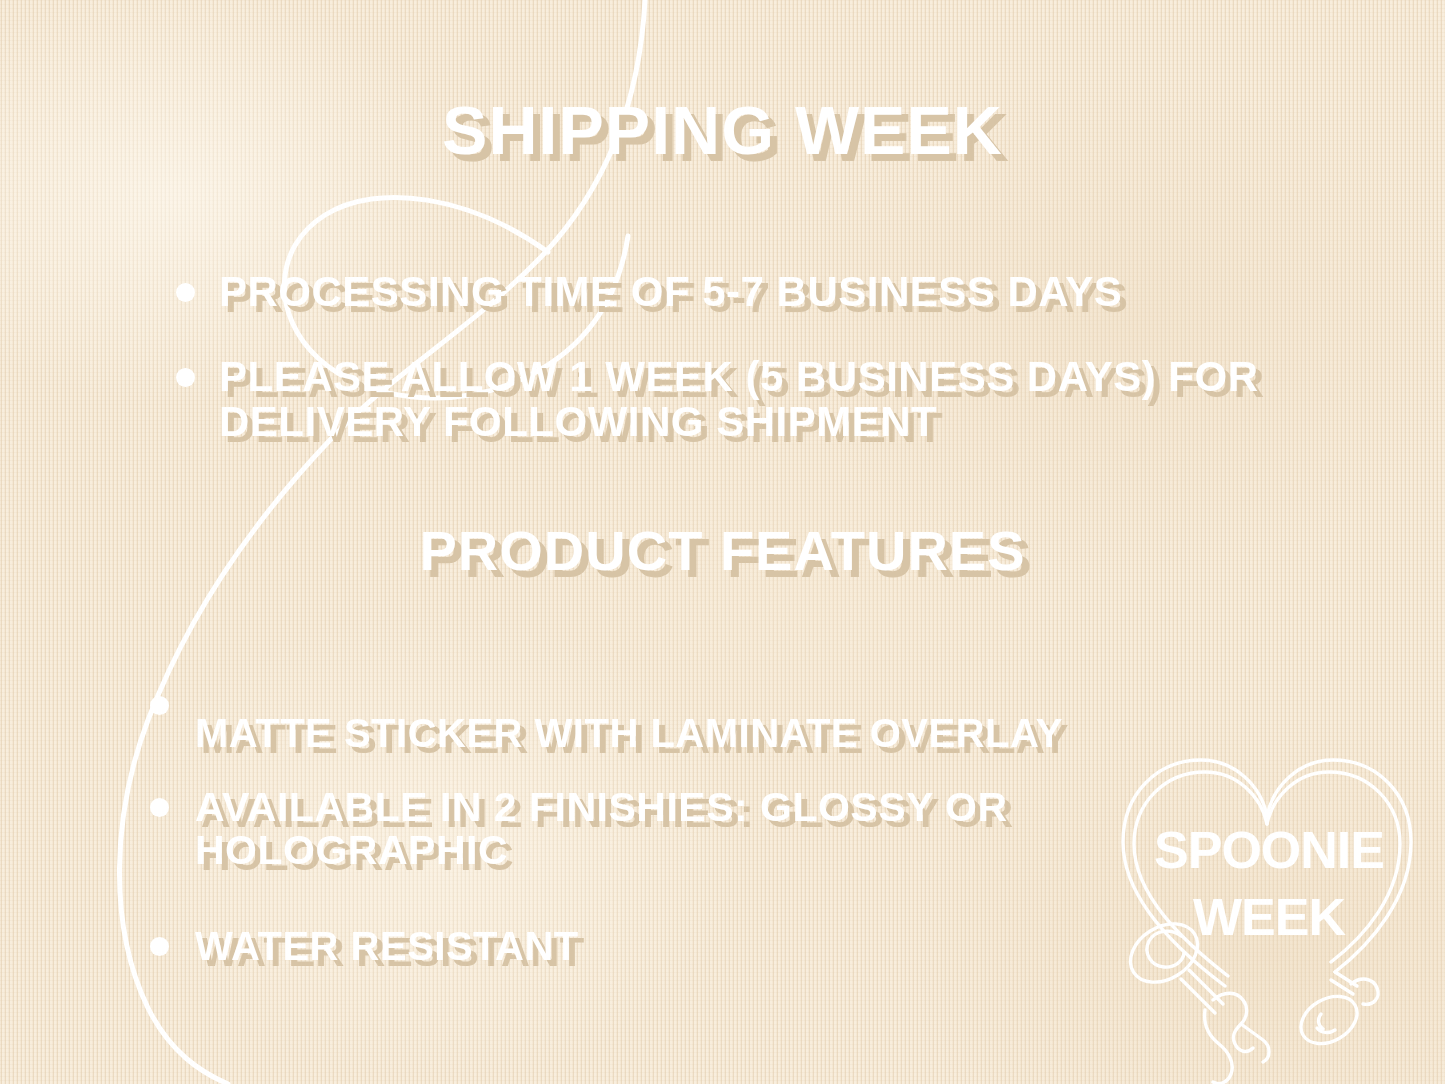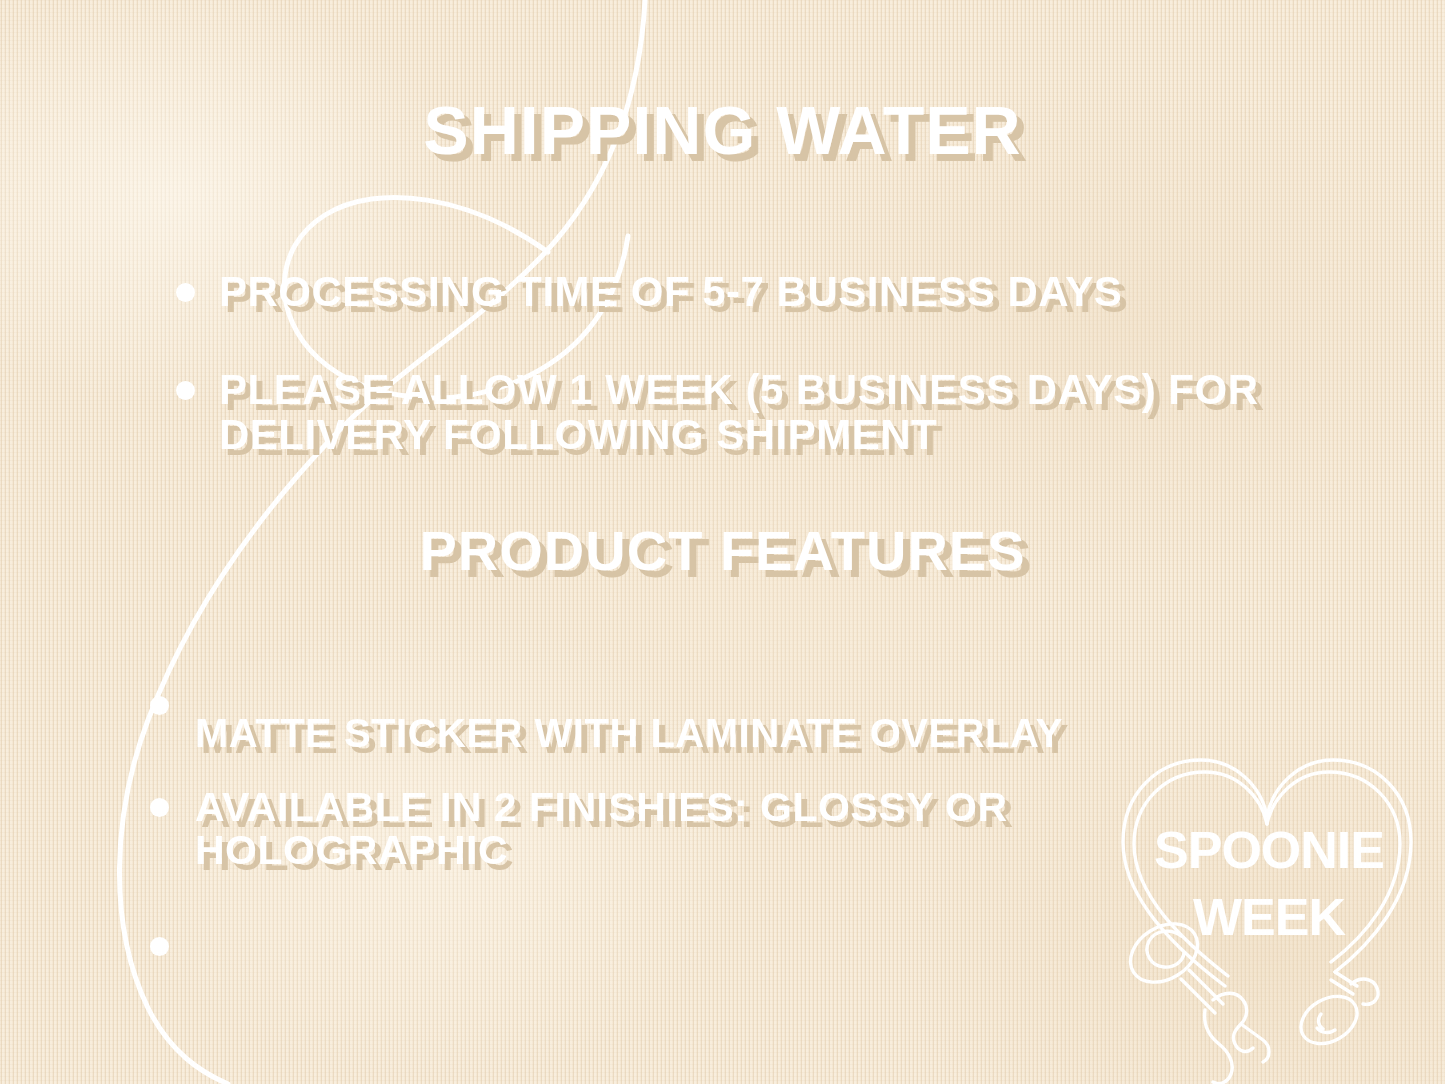--- a/index.html
+++ b/index.html
@@ -102,21 +102,21 @@
     letter-spacing:0.5px;
     line-height:1.06;
     text-shadow:6px 6px 0 #d7c4a6;
   }
 
   
   #bullet-processing { left:176px; top:270px; width:1180px; }
   #bullet-processing .bullet-dot { margin-top:13px; margin-right:24px; }
   #bullet-processing .bullet-text { font-size:42px; }
 
-  #bullet-delivery { left:176px; top:355px; width:1230px;margin-top:13px; }
+  #bullet-delivery { left:176px; top:355px; width:1230px; }
   #bullet-delivery .bullet-dot { margin-top:13px; margin-right:24px; }
   #bullet-delivery .bullet-text { font-size:42px; }
 
   
   #bullet-matte { left:150px; top:684px; width:1160px; }
   #bullet-matte .bullet-dot { margin-top:12px; margin-right:26px; }
   #bullet-matte .bullet-text { font-size:40px;margin-top:28px; }
 
   #bullet-finishes { left:150px; top:786px; width:1020px; }
   #bullet-finishes .bullet-dot { margin-top:12px; margin-right:26px; }
@@ -169,21 +169,21 @@
     <path d="M 548 252
              C 470 196, 378 182, 325 215
              C 272 248, 272 316, 318 358
              C 366 402, 452 410, 520 380
              C 585 351, 618 300, 628 236"></path>
   </g>
 </svg>
 
 <div id="content">
 
-  <div class="heading" id="heading-shipping">SHIPPING WATER</div>
+  <div class="heading" id="heading-shipping">SHIPPING WEEK</div>
 
   <div class="bullet-row" id="bullet-processing">
     <span class="bullet-dot"></span>
     <span class="bullet-text">PROCESSING TIME OF 5-7 BUSINESS DAYS</span>
   </div>
 
   <div class="bullet-row" id="bullet-delivery">
     <span class="bullet-dot"></span>
     <span class="bullet-text">PLEASE ALLOW 1 WEEK (5 BUSINESS DAYS) FOR DELIVERY FOLLOWING SHIPMENT</span>
   </div>
@@ -195,20 +195,21 @@
     <span class="bullet-text">MATTE STICKER WITH LAMINATE OVERLAY</span>
   </div>
 
   <div class="bullet-row" id="bullet-finishes">
     <span class="bullet-dot"></span>
     <span class="bullet-text"> AVAILABLE IN 2 FINISHIES: GLOSSY OR HOLOGRAPHIC</span>
   </div>
 
   <div class="bullet-row" id="bullet-water">
     <span class="bullet-dot"></span>
+    <span class="bullet-text">WATER RESISTANT</span>
   </div>
 
   <div id="logo">
     <svg id="logo-art" viewBox="0 0 360 336">
       <g fill="none" stroke="#ffffff" stroke-width="3.4" stroke-linecap="round" stroke-linejoin="round">
 
         <path d="M 182 68
                  C 176 38, 150 12, 116 12
                  C 72 12, 38 46, 38 94
                  C 38 150, 92 202, 140 238"></path>

